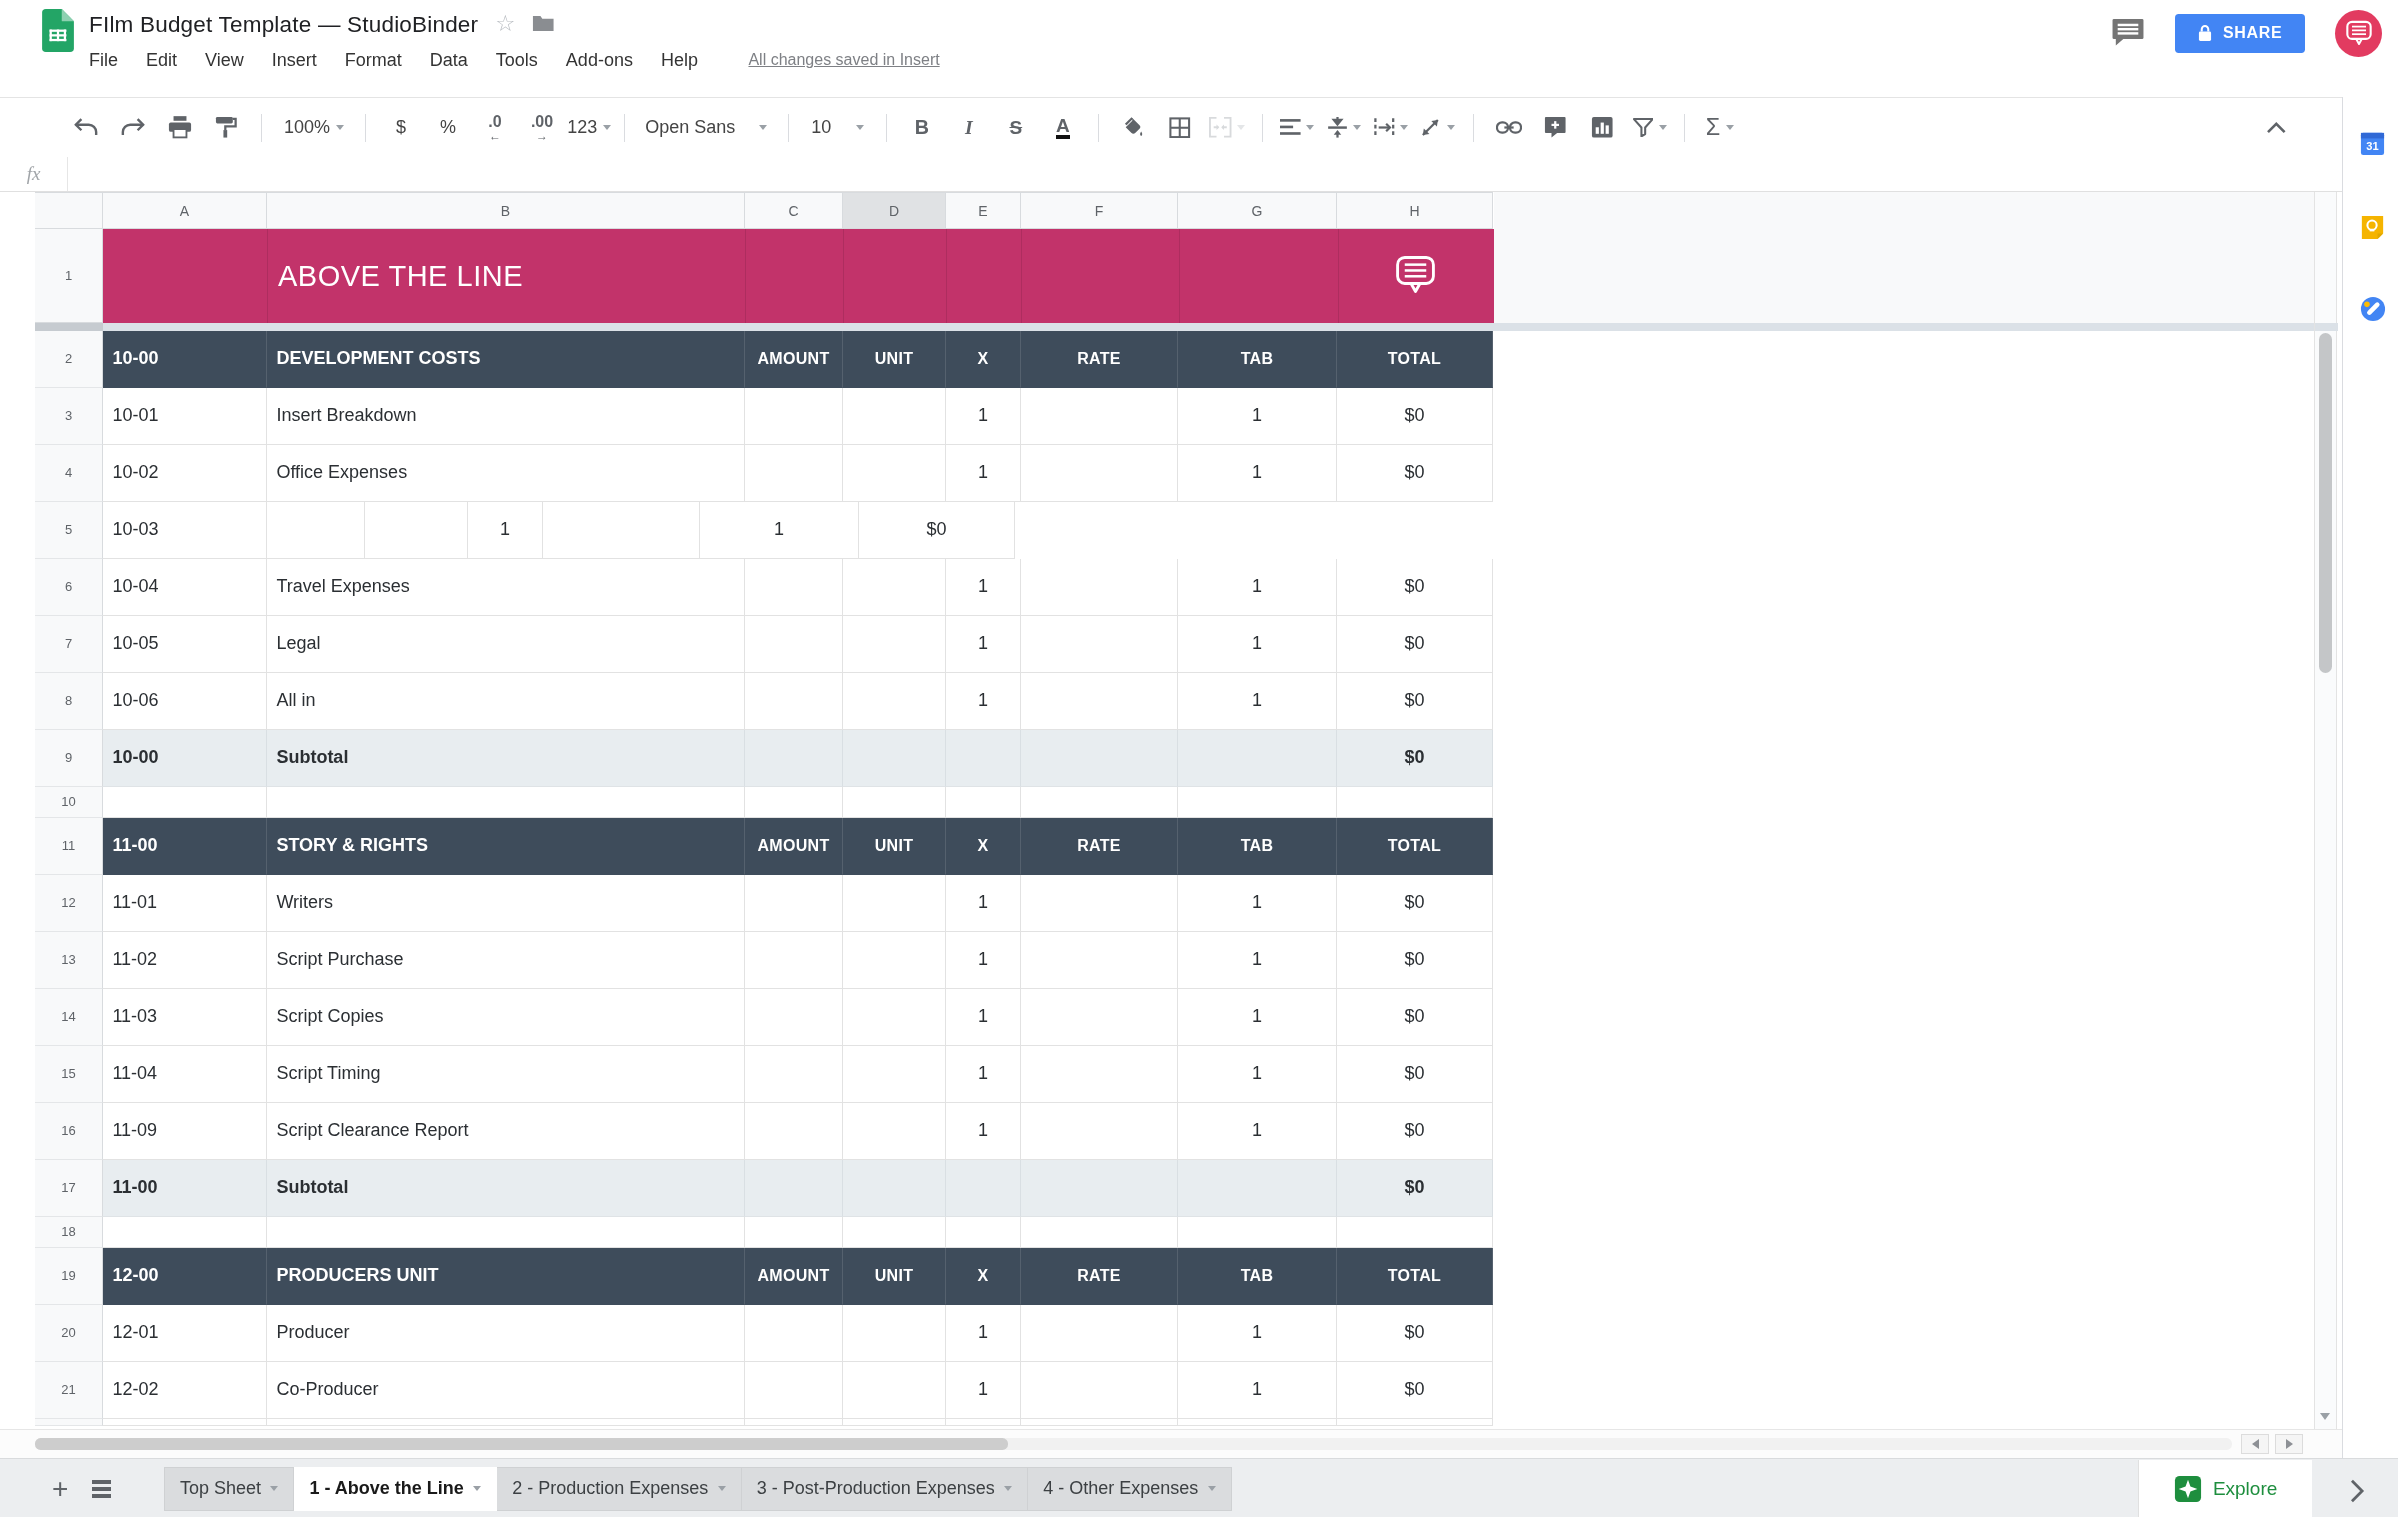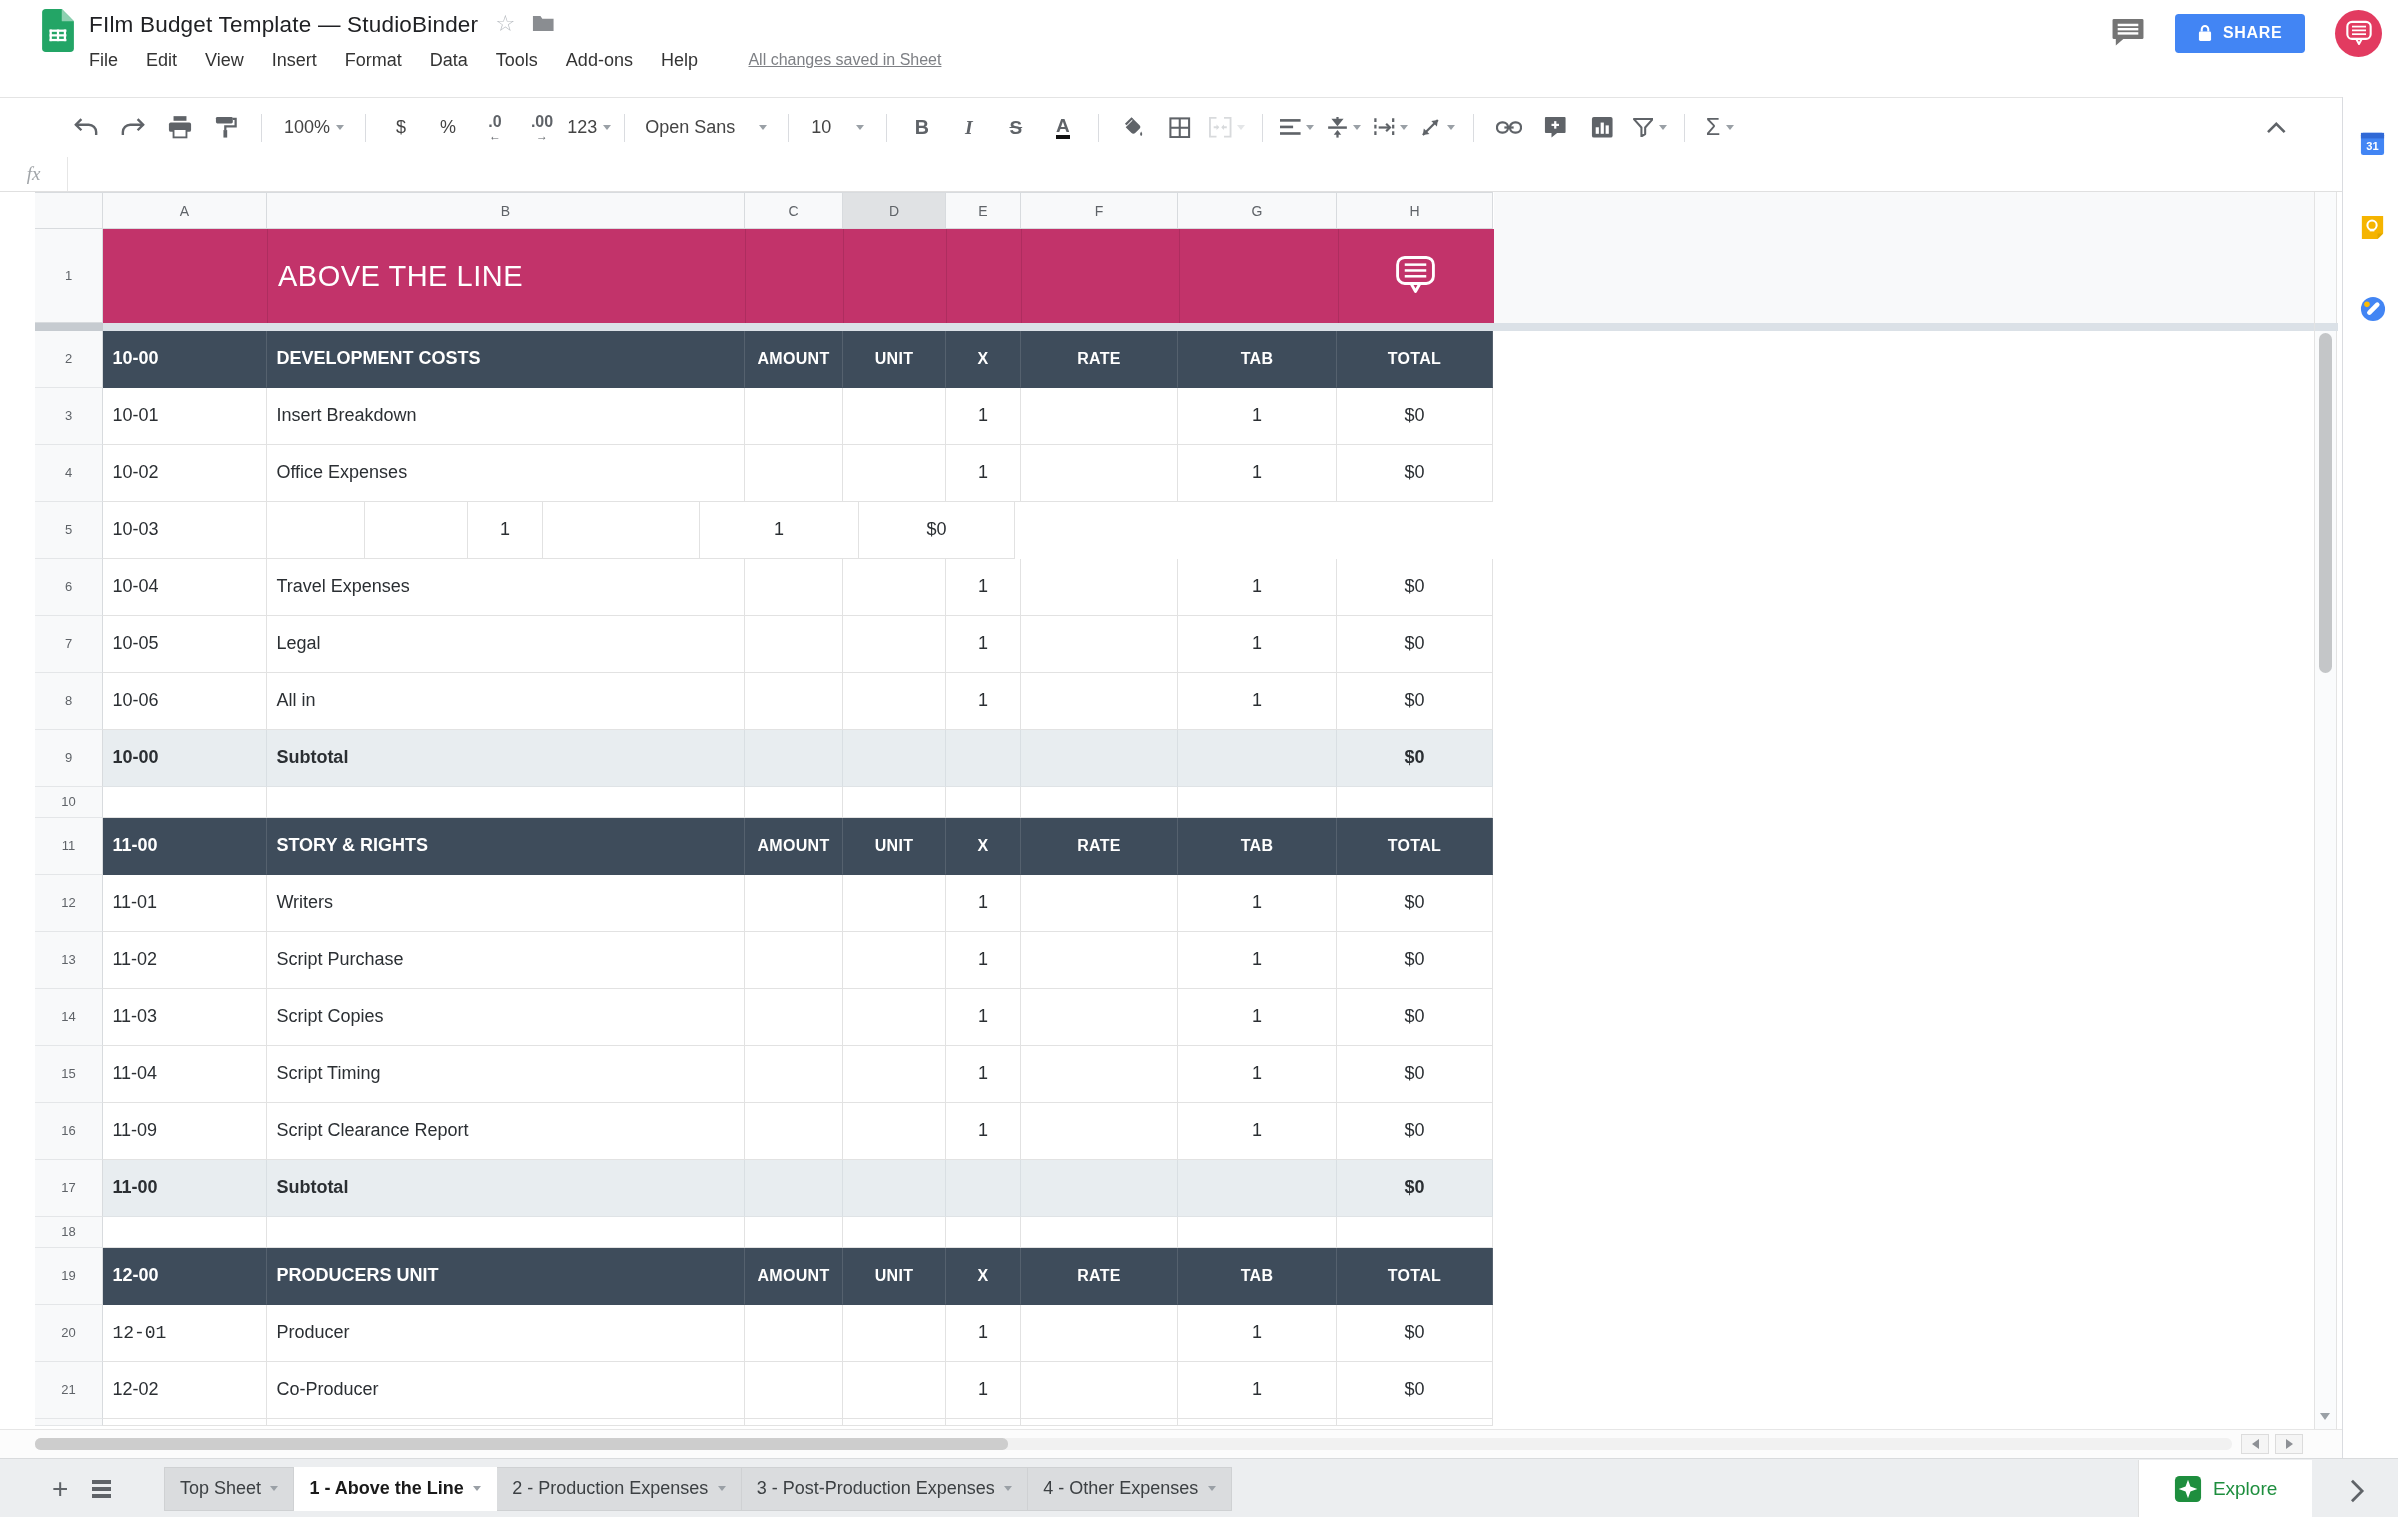--- a/index.html
+++ b/index.html
@@ -156,21 +156,21 @@
 
         <span class="menu-item">File</span>
           <span class="menu-item">Edit</span>
           <span class="menu-item">View</span>
           <span class="menu-item">Insert</span>
           <span class="menu-item">Format</span>
           <span class="menu-item">Data</span>
           <span class="menu-item">Tools</span>
           <span class="menu-item">Add-ons</span>
           <span class="menu-item">Help</span>
-          <span class="saved-status">All changes saved in Sheet</span>
+          <span class="saved-status">All changes saved in Insert</span>
       </nav>
     </div>
     <div class="topbar-right">
       <span>
         <svg width="34" height="30" viewBox="0 0 36 32">
           <path d="M3 2h30a1.5 1.5 0 0 1 1.5 1.5V22a1.5 1.5 0 0 1-1.5 1.5H13l-8 7v-7H3A1.5 1.5 0 0 1 1.5 22V3.5A1.5 1.5 0 0 1 3 2z" fill="#757575"></path>
           <g stroke="#fff" stroke-width="2.6">
               <line x1="7" y1="8.5" x2="29" y2="8.5"></line>
               <line x1="7" y1="13" x2="29" y2="13"></line>
               <line x1="7" y1="17.5" x2="29" y2="17.5"></line>
@@ -621,21 +621,21 @@
             <div class="cell" style="width: 478px; height: 57px;">PRODUCERS UNIT</div>
             <div class="cell c-center" style="width: 98px; height: 57px;">AMOUNT</div>
             <div class="cell c-center" style="width: 103px; height: 57px;">UNIT</div>
             <div class="cell c-center" style="width: 75px; height: 57px;">X</div>
             <div class="cell c-center" style="width: 157px; height: 57px;">RATE</div>
             <div class="cell c-center" style="width: 159px; height: 57px;">TAB</div>
             <div class="cell c-center" style="width: 156px; height: 57px;">TOTAL</div>
           </div>
           <div class="row item" style="height: 57px;">
             <div class="gutter" style="height: 57px;">20</div>
-            <div class="cell" style="width: 164px; height: 57px; font-family: Liberation Mono, monospace;">12-01</div>
+            <div class="cell" style="width: 164px; height: 57px;">12-01</div>
             <div class="cell" style="width: 478px; height: 57px;">Producer</div>
             <div class="cell c-center" style="width: 98px; height: 57px;"></div>
             <div class="cell c-center" style="width: 103px; height: 57px;"></div>
             <div class="cell c-center" style="width: 75px; height: 57px;">1</div>
             <div class="cell c-center" style="width: 157px; height: 57px;"></div>
             <div class="cell c-center" style="width: 159px; height: 57px;">1</div>
             <div class="cell c-center" style="width: 156px; height: 57px;">$0</div>
           </div>
           <div class="row item" style="height: 57px;">
             <div class="gutter" style="height: 57px;">21</div>

